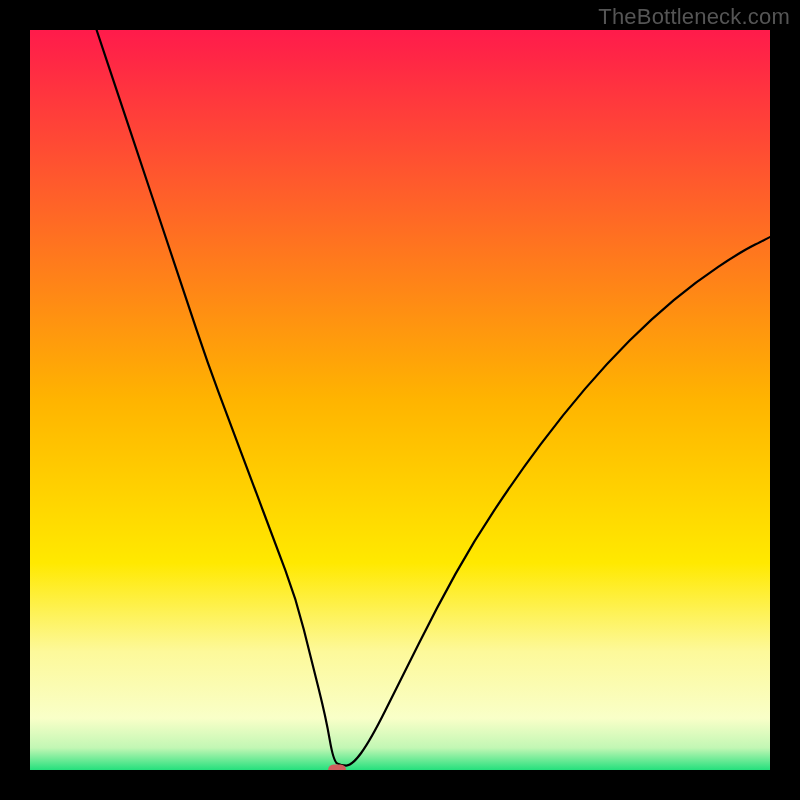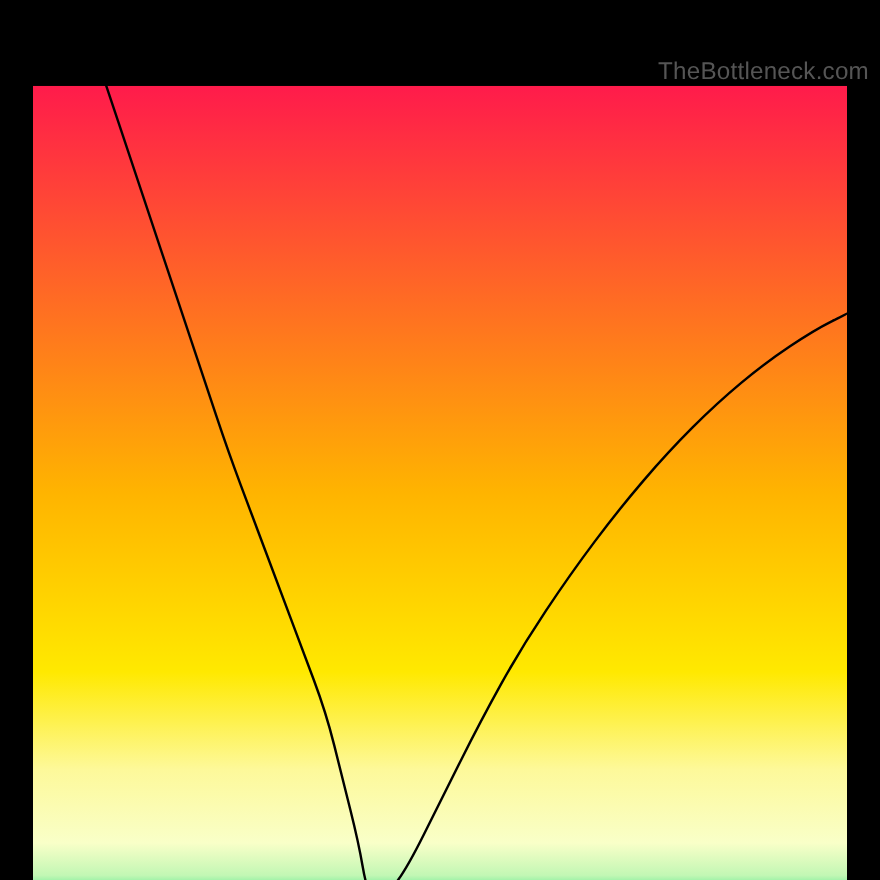--- a/index.html
+++ b/index.html
@@ -8,21 +8,20 @@
     width: 800px;
     height: 800px;
     overflow: hidden;
     background: #000;
     font-family: Arial, Helvetica, sans-serif;
   }
   .wrap {
     position: relative;
     width: 800px;
     height: 684px;
-    margin-top: 48px;
   }
   .watermark {
     position: absolute;
     top: 4px;
     right: 10px;
     color: #555;
     font-size: 22px;
     font-weight: 500;
     letter-spacing: 0.2px;
     user-select: none;

